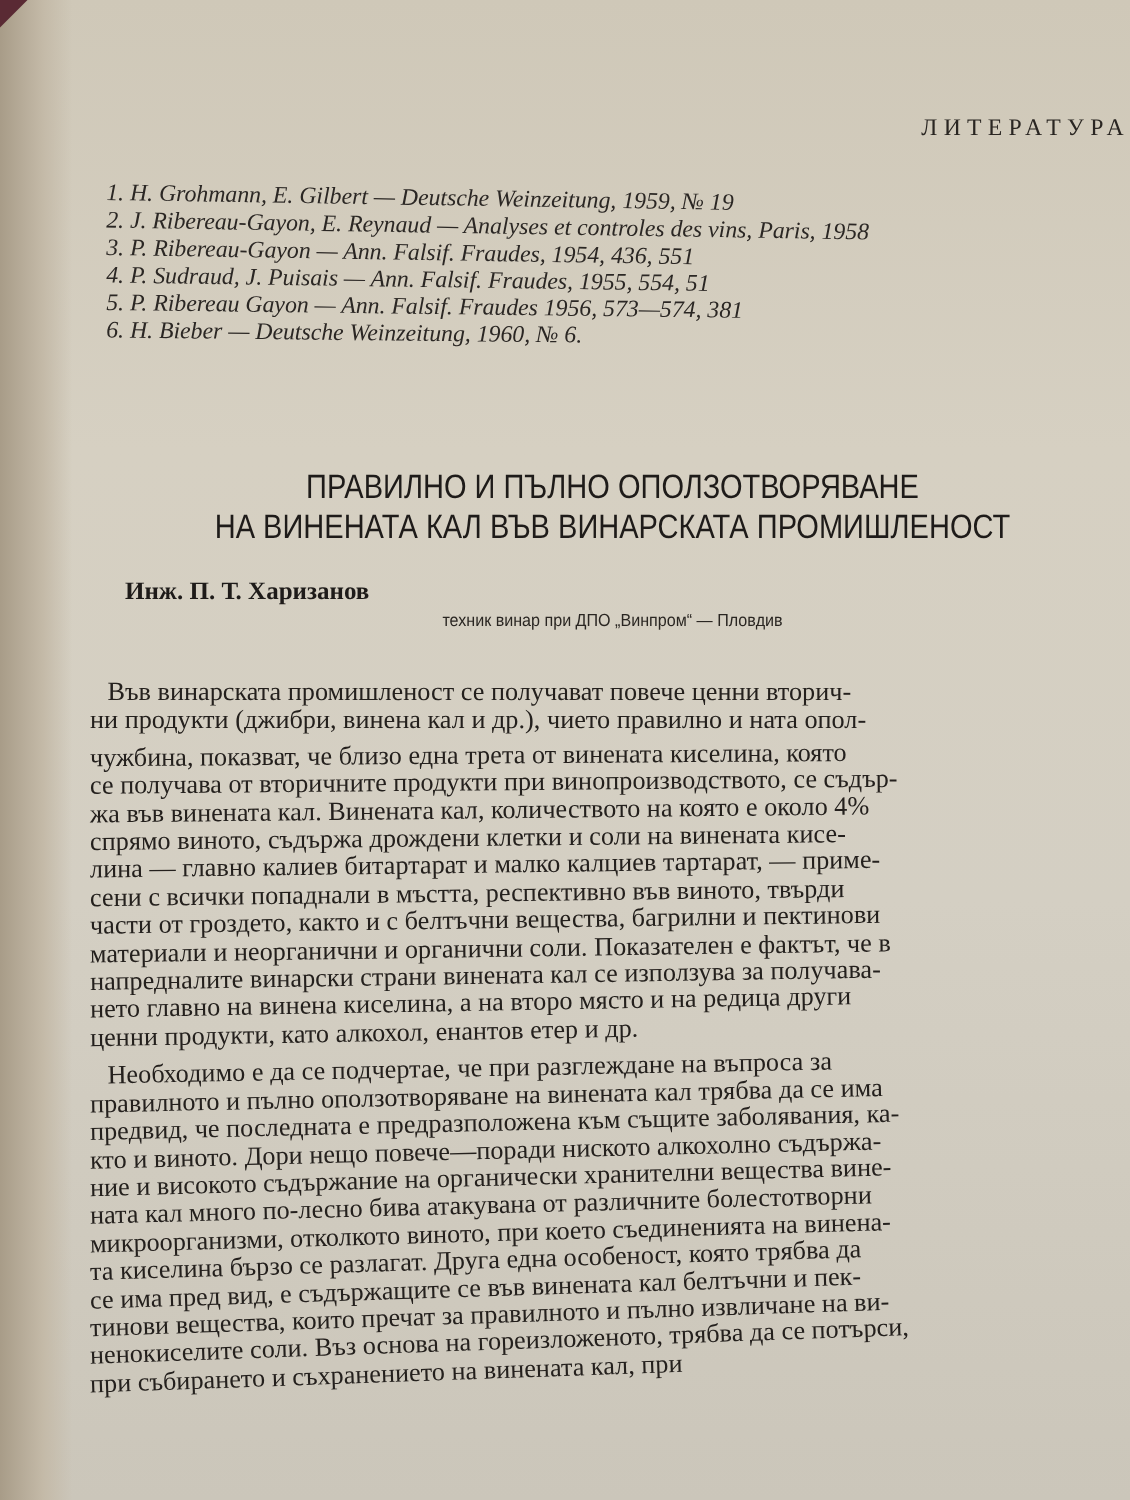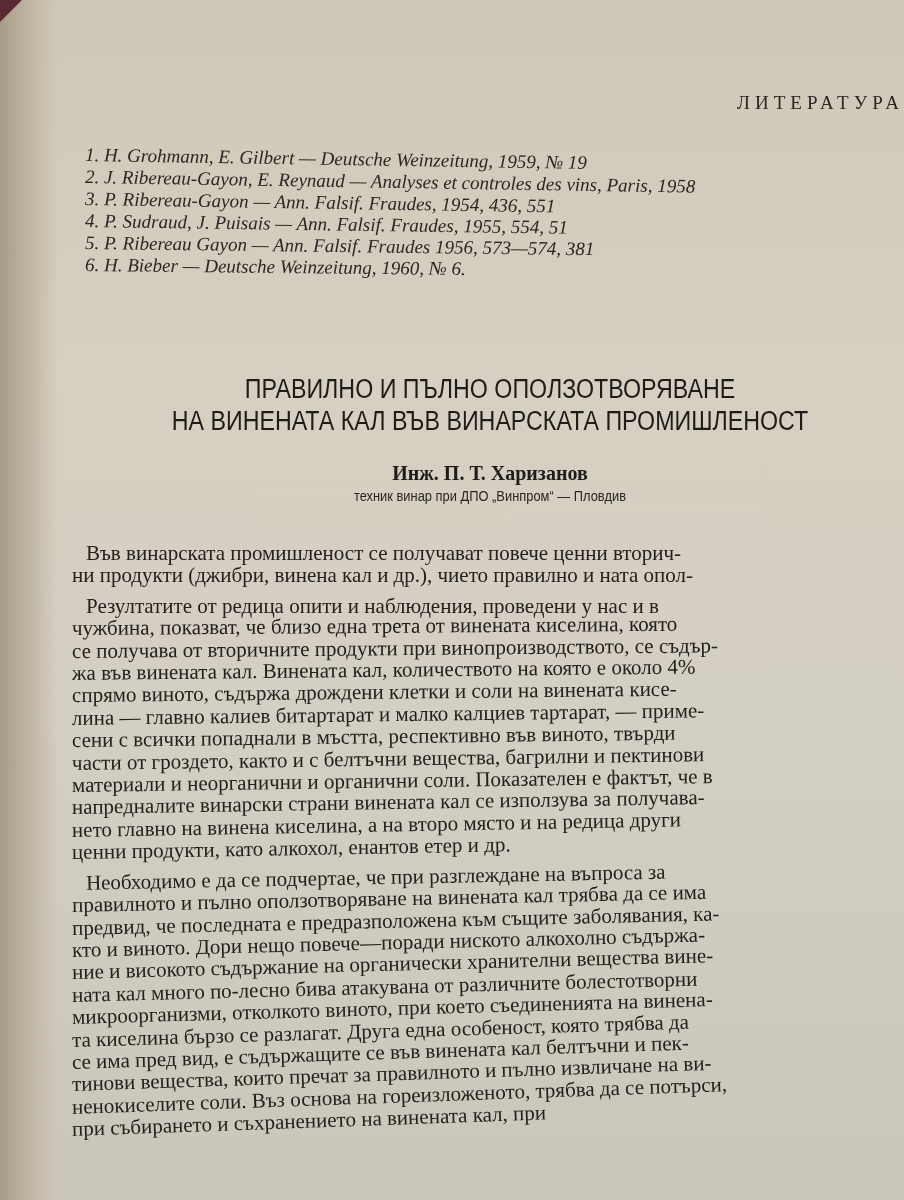--- a/index.html
+++ b/index.html
@@ -32,21 +32,21 @@
       white-space: nowrap; transform-origin: left center;
     }
     .title {
       position: absolute; left: 100px; width: 780px; text-align: center;
       font-family: "Liberation Sans", sans-serif; color: #1e1b19;
       font-size: 27px; line-height: 30px; transform: scaleX(0.86); transform-origin: center;
     }
     .t1 { top: 374px; }
     .t2 { top: 406px; }
     .author {
-      position: absolute; left: 100px; width: 780px; top: 462px; text-align: center;
+      position: absolute; left: 100px; width: 780px; top: 462px; 
       font-family: "Liberation Serif", serif; font-weight: bold; font-size: 20px; color: #1e1b19;
     }
     .affil {
       position: absolute; left: 100px; width: 780px; top: 488px; text-align: center;
       font-family: "Liberation Sans", sans-serif; font-size: 14px; color: #2a2622;
       transform: scaleX(0.92);
     }
     .body-text { position: absolute; left: 72px; top: 542px; width: 800px; }
     .line {
       font-family: "Liberation Serif", serif; font-size: 21px; line-height: 22.4px;
@@ -79,21 +79,20 @@
   <div class="author">Инж. П. Т. Харизанов</div>
   <div class="affil">техник винар при ДПО „Винпром“ — Пловдив</div>
 
   <div class="body-text">
     <div>
       <div class="line indent">Във винарската промишленост се получават повече ценни вторич-</div>
       <div class="line">ни продукти (джибри, винена кал и др.), чието правилно и ната опол-</div>
     </div>
     <div class="para-gap"></div>
     <div>
-      <div class="line indent">Резултатите от редица опити и наблюдения, проведени у нас и в</div>
       <div class="line" style="transform: rotate(-0.4deg);">чужбина, показват, че близо една трета от винената киселина, която</div>
       <div class="line" style="transform: rotate(-0.5deg);">се получава от вторичните продукти при винопроизводството, се съдър-</div>
       <div class="line" style="transform: rotate(-0.6deg);">жа във винената кал. Винената кал, количеството на която е около 4%</div>
       <div class="line" style="transform: rotate(-0.6deg);">спрямо виното, съдържа дрождени клетки и соли на винената кисе-</div>
       <div class="line" style="transform: rotate(-0.7deg);">лина — главно калиев битартарат и малко калциев тартарат, — приме-</div>
       <div class="line" style="transform: rotate(-0.7deg);">сени с всички попаднали в мъстта, респективно във виното, твърди</div>
       <div class="line" style="transform: rotate(-0.8deg);">части от гроздето, както и с белтъчни вещества, багрилни и пектинови</div>
       <div class="line" style="transform: rotate(-0.8deg);">материали и неорганични и органични соли. Показателен е фактът, че в</div>
       <div class="line" style="transform: rotate(-0.9deg);">напредналите винарски страни винената кал се използува за получава-</div>
       <div class="line" style="transform: rotate(-1deg);">нето главно на винена киселина, а на второ място и на редица други</div>

